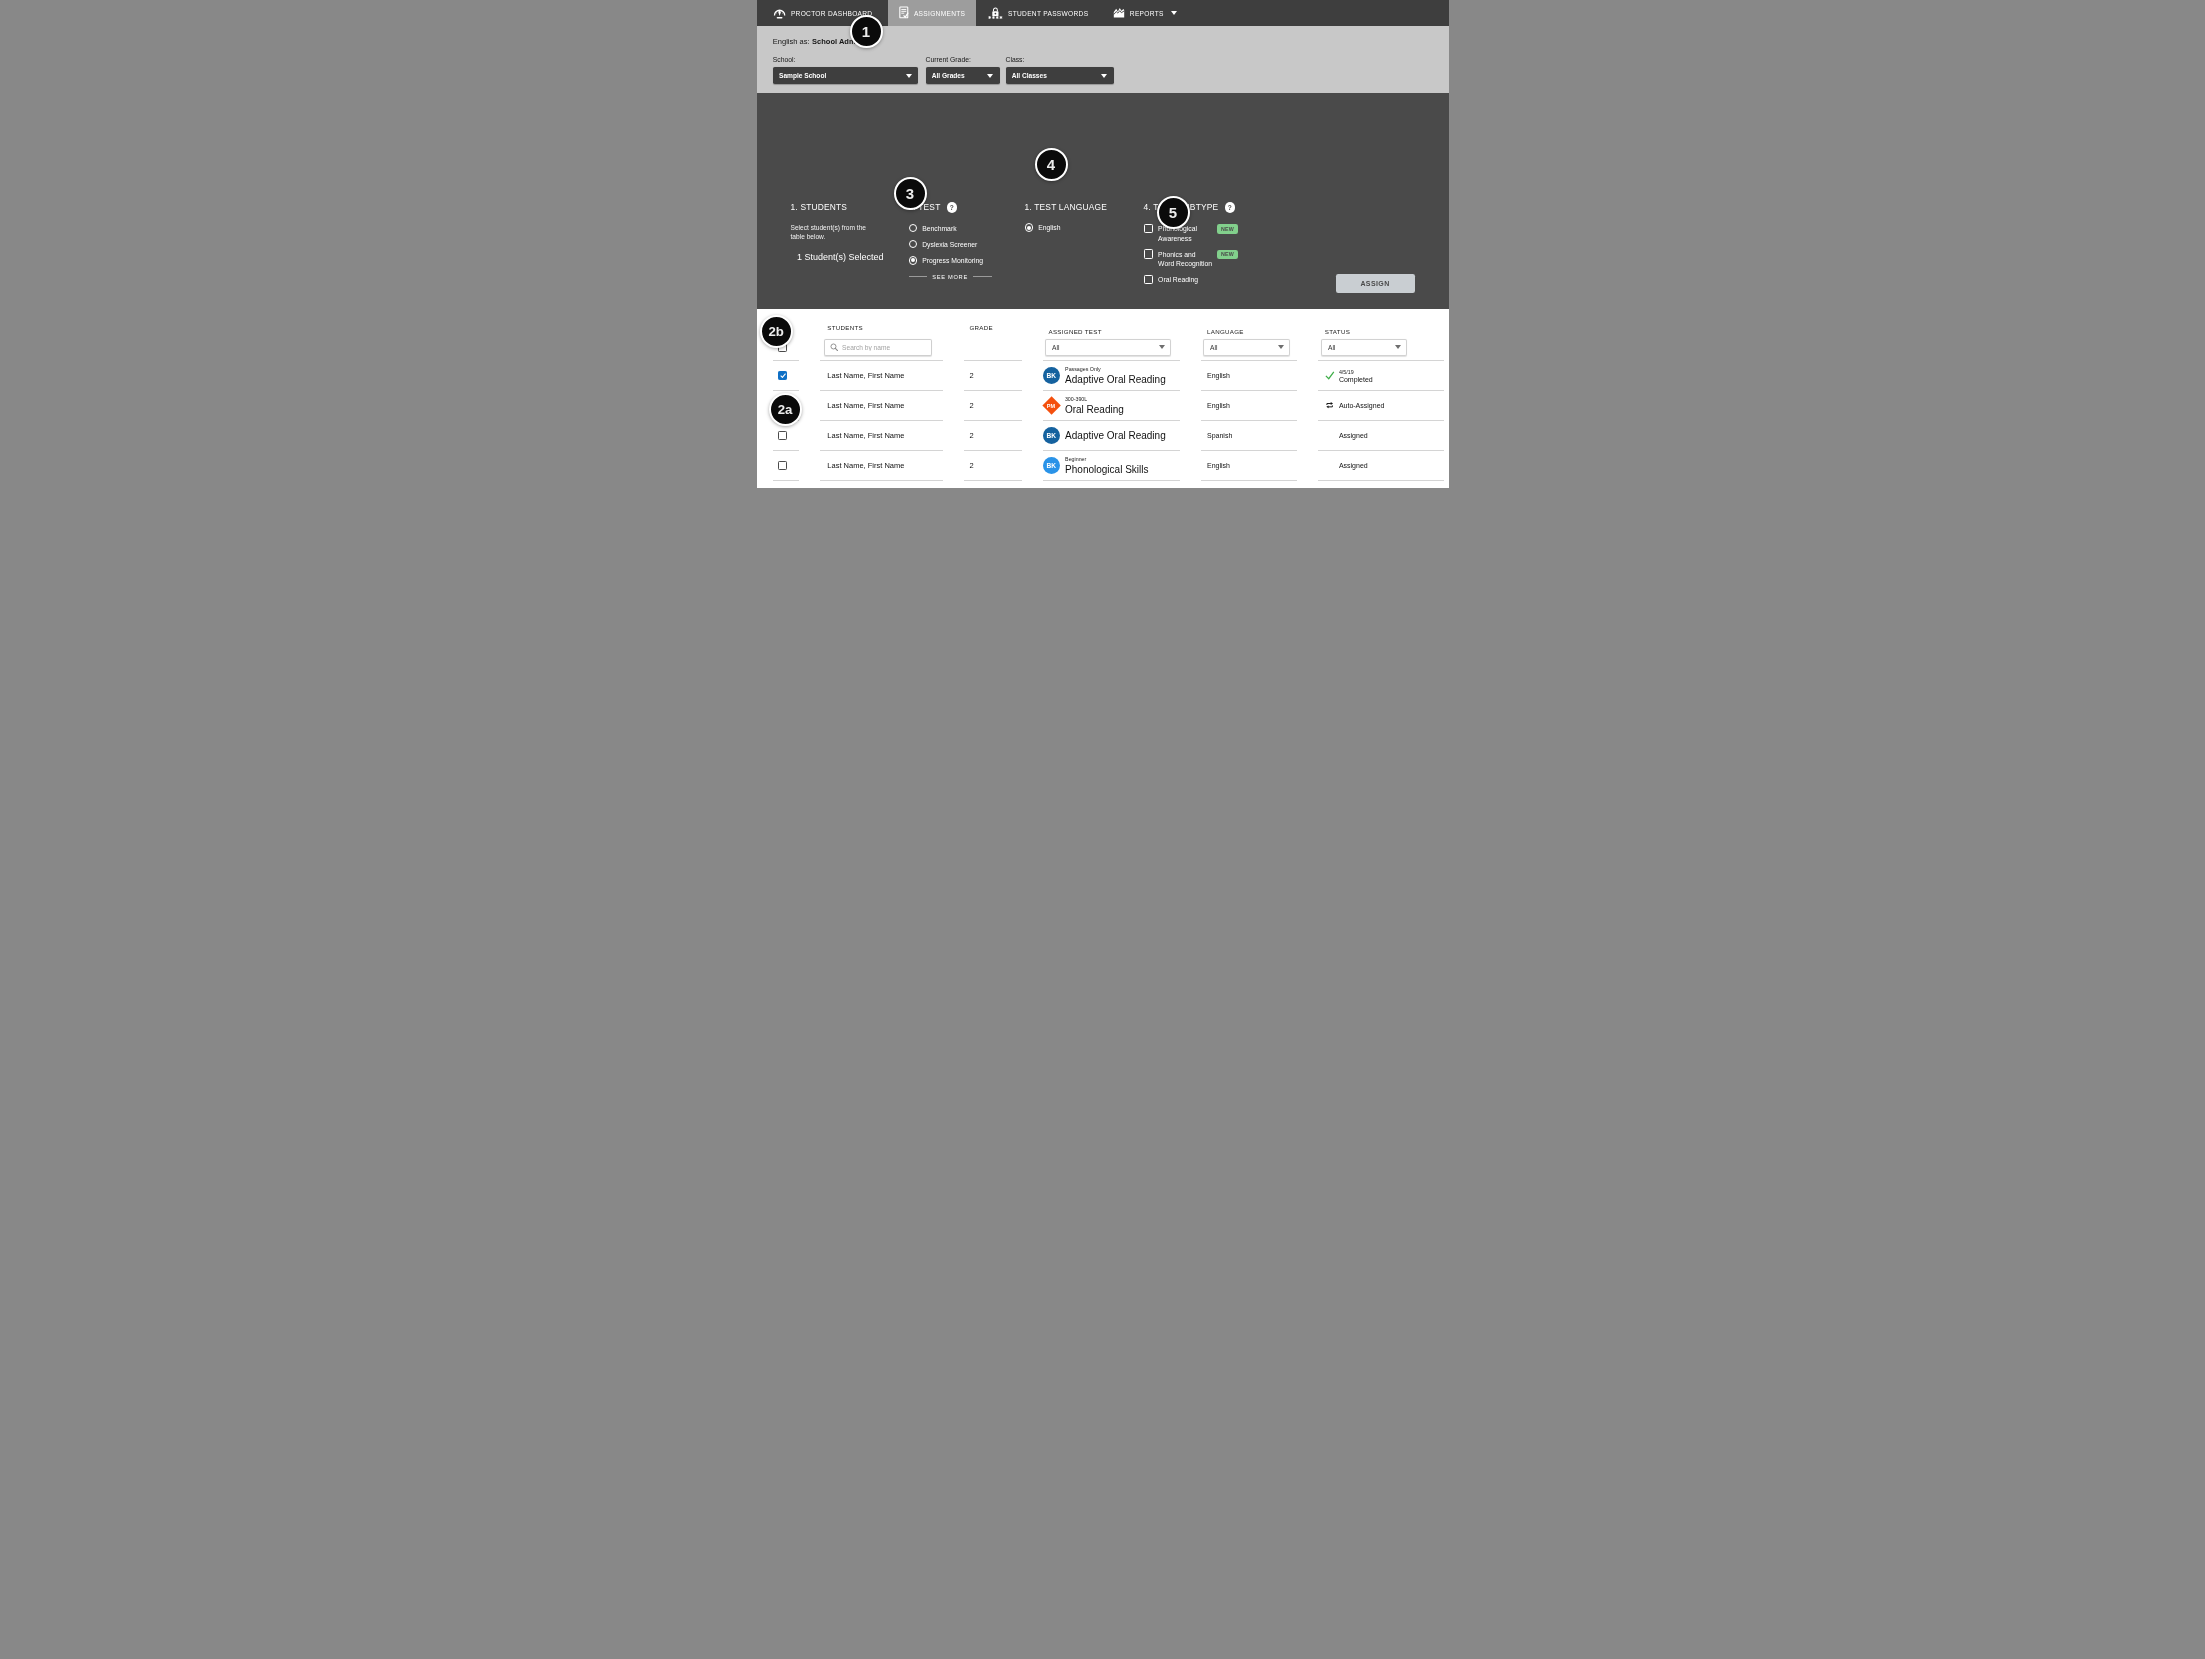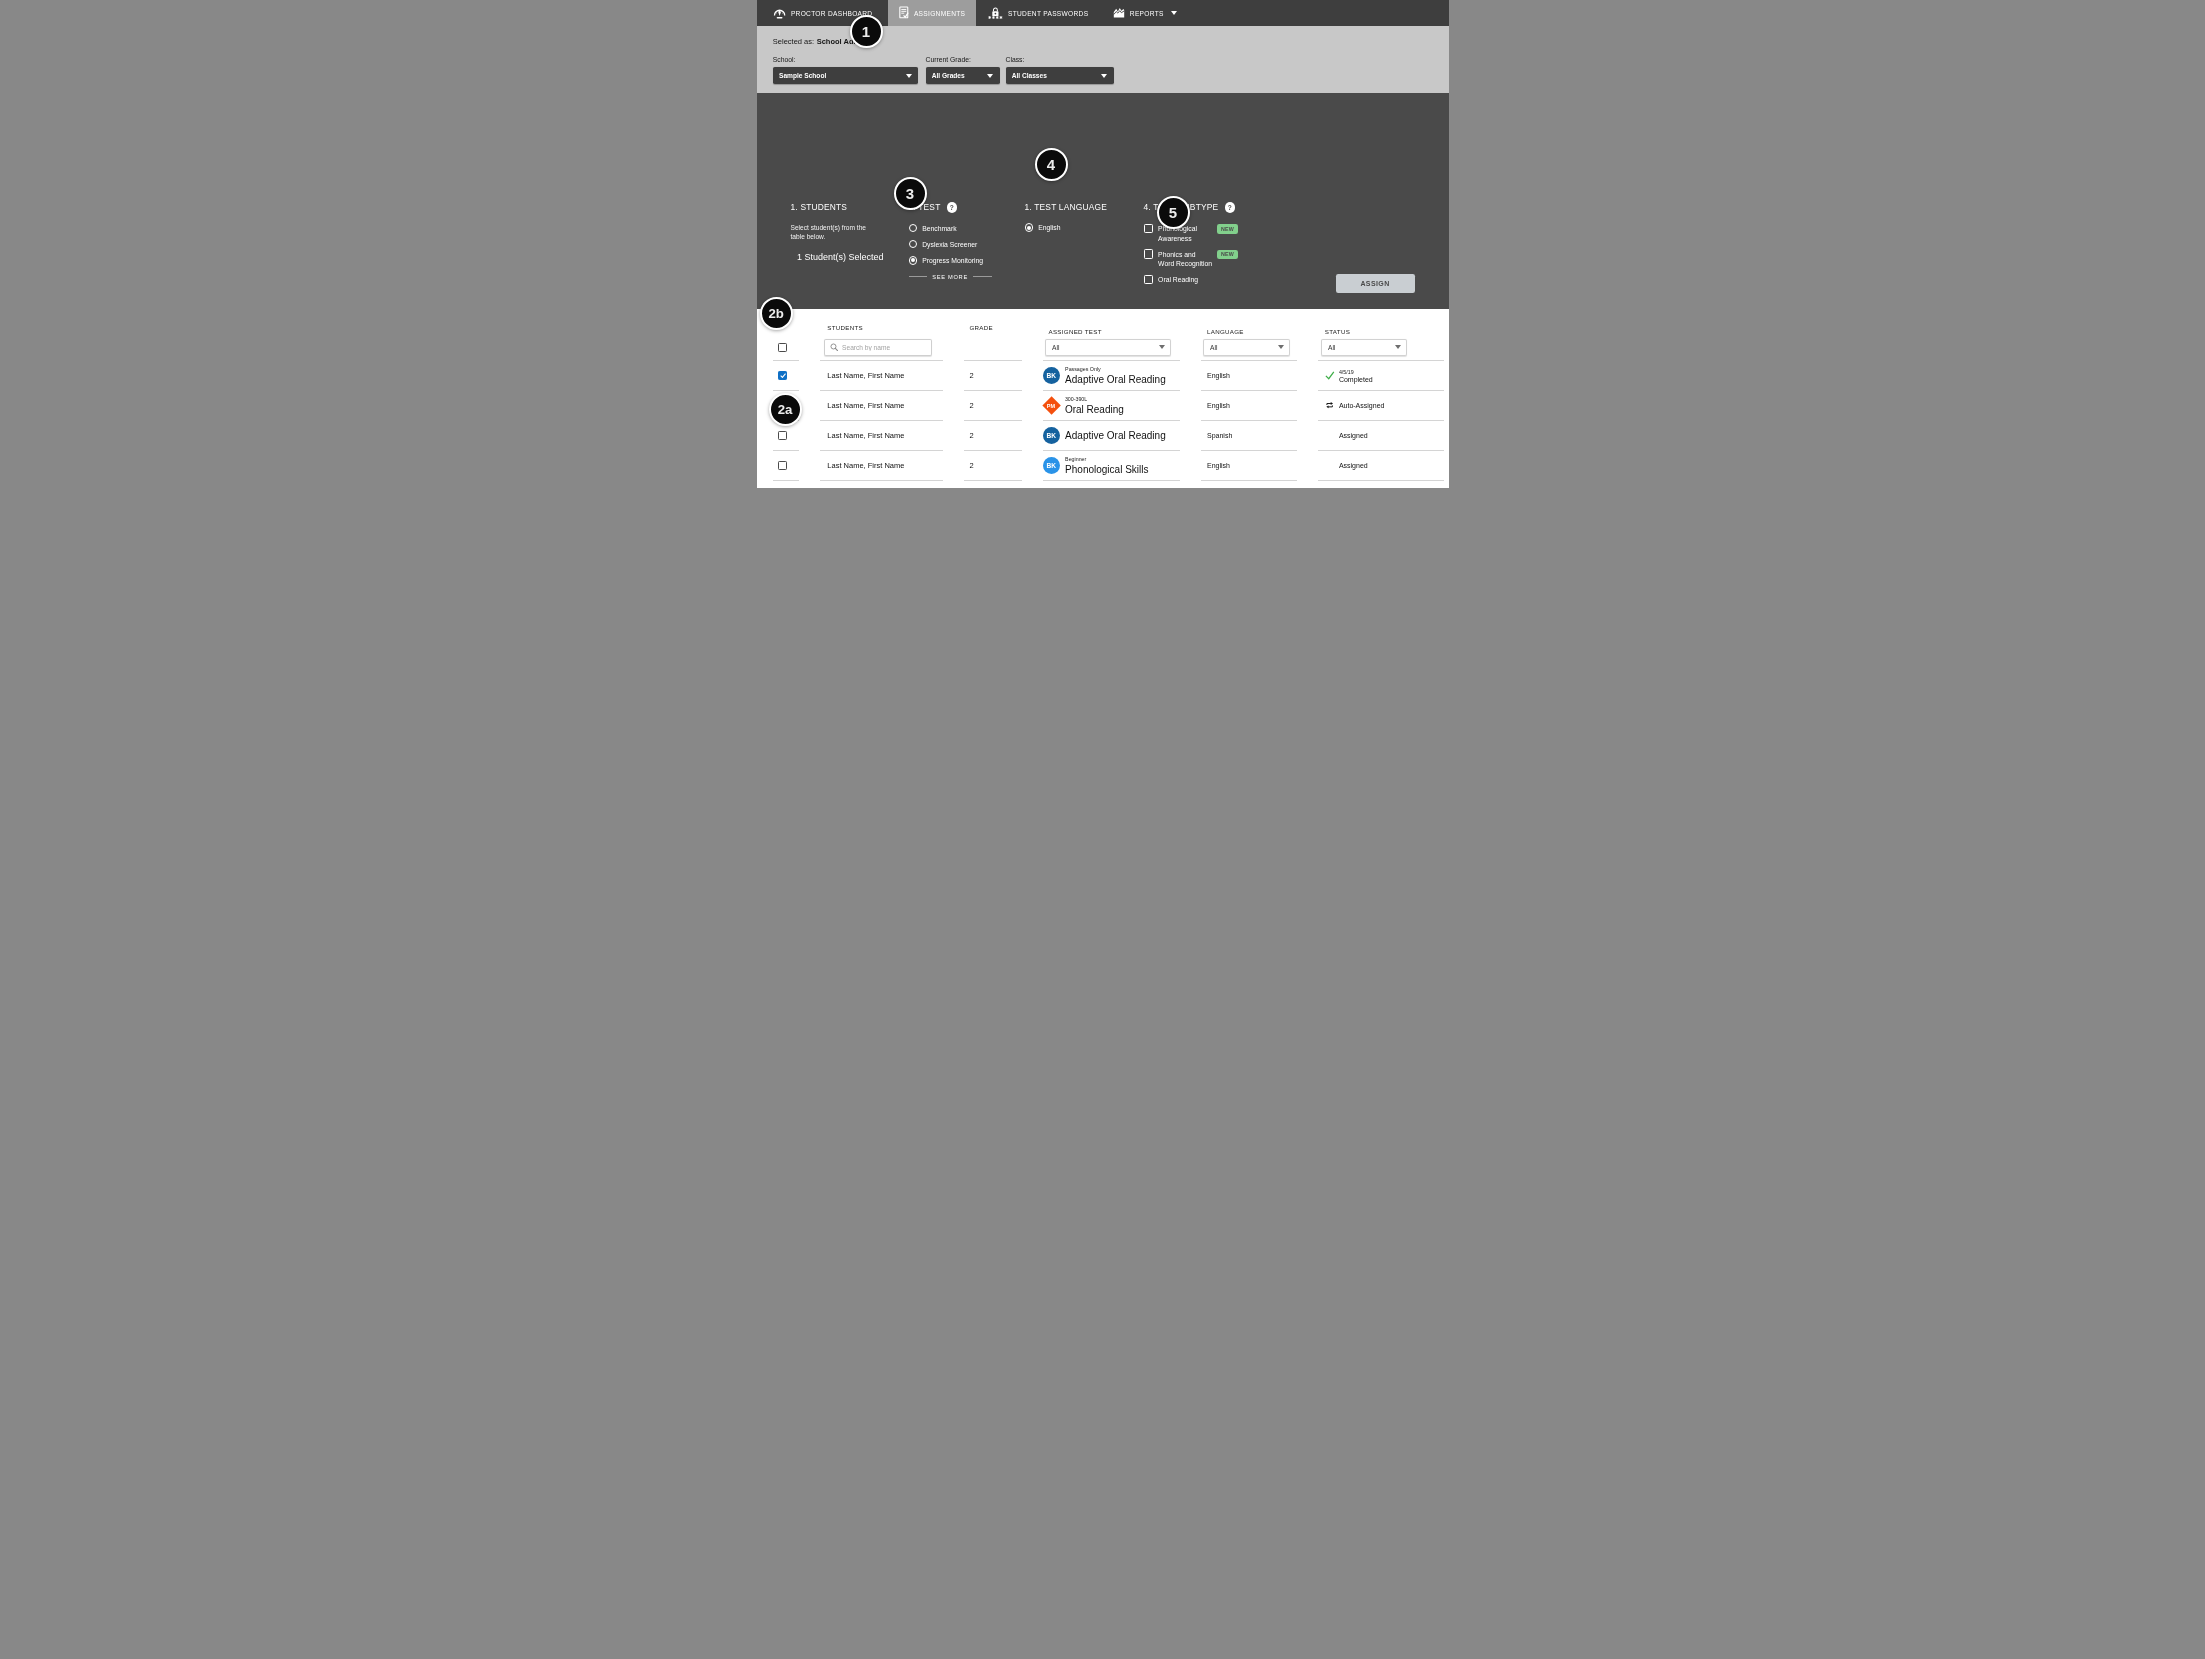--- a/index.html
+++ b/index.html
@@ -173,21 +173,21 @@
           <path d="M2 18.5 L8 11 L12 15 L17 9 L21 14 L28 9.5" fill="none" stroke="#3e3e3e" stroke-width="2.2"></path>
         </svg>
       </span>
       <span>REPORTS</span>
       <span class="caret-down-sm"></span>
     </div>
   </div>
 
   <div class="filter-band">
     <div class="viewing-line">
-      <span>Selected as:</span>
+      <span>English as:</span>
       <b>School Admin</b>
       <span class="caret-down-blk"></span>
     </div>
 
     <div class="fgroup" style="left:16.3px;">
       <div class="flabel">School:</div>
       <div class="dropdown-dark" style="width:145px;">
         <span>Sample School</span>
         <span class="dd-caret-w"></span>
       </div>
@@ -445,17 +445,17 @@
       <div class="cell-action">
           <button class="act-btn">EDIT</button>
         </div>
     </div>
   </div>
 
   <div class="nbadge" style="left:93px; top:15px;">1</div>
   <div class="nbadge" style="left:137px; top:177px;">3</div>
   <div class="nbadge" style="left:278px; top:148px;">4</div>
   <div class="nbadge" style="left:400px; top:196px;">5</div>
-  <div class="nbadge small-text" style="left:3.1px;  top:297px;">2b</div>
+  <div class="nbadge small-text" style="left:3.1px;  top:315px;">2b</div>
   <div class="nbadge small-text" style="left:12px; top:393px;">2a</div>
 
 </div>
 
 
 </body></html>

